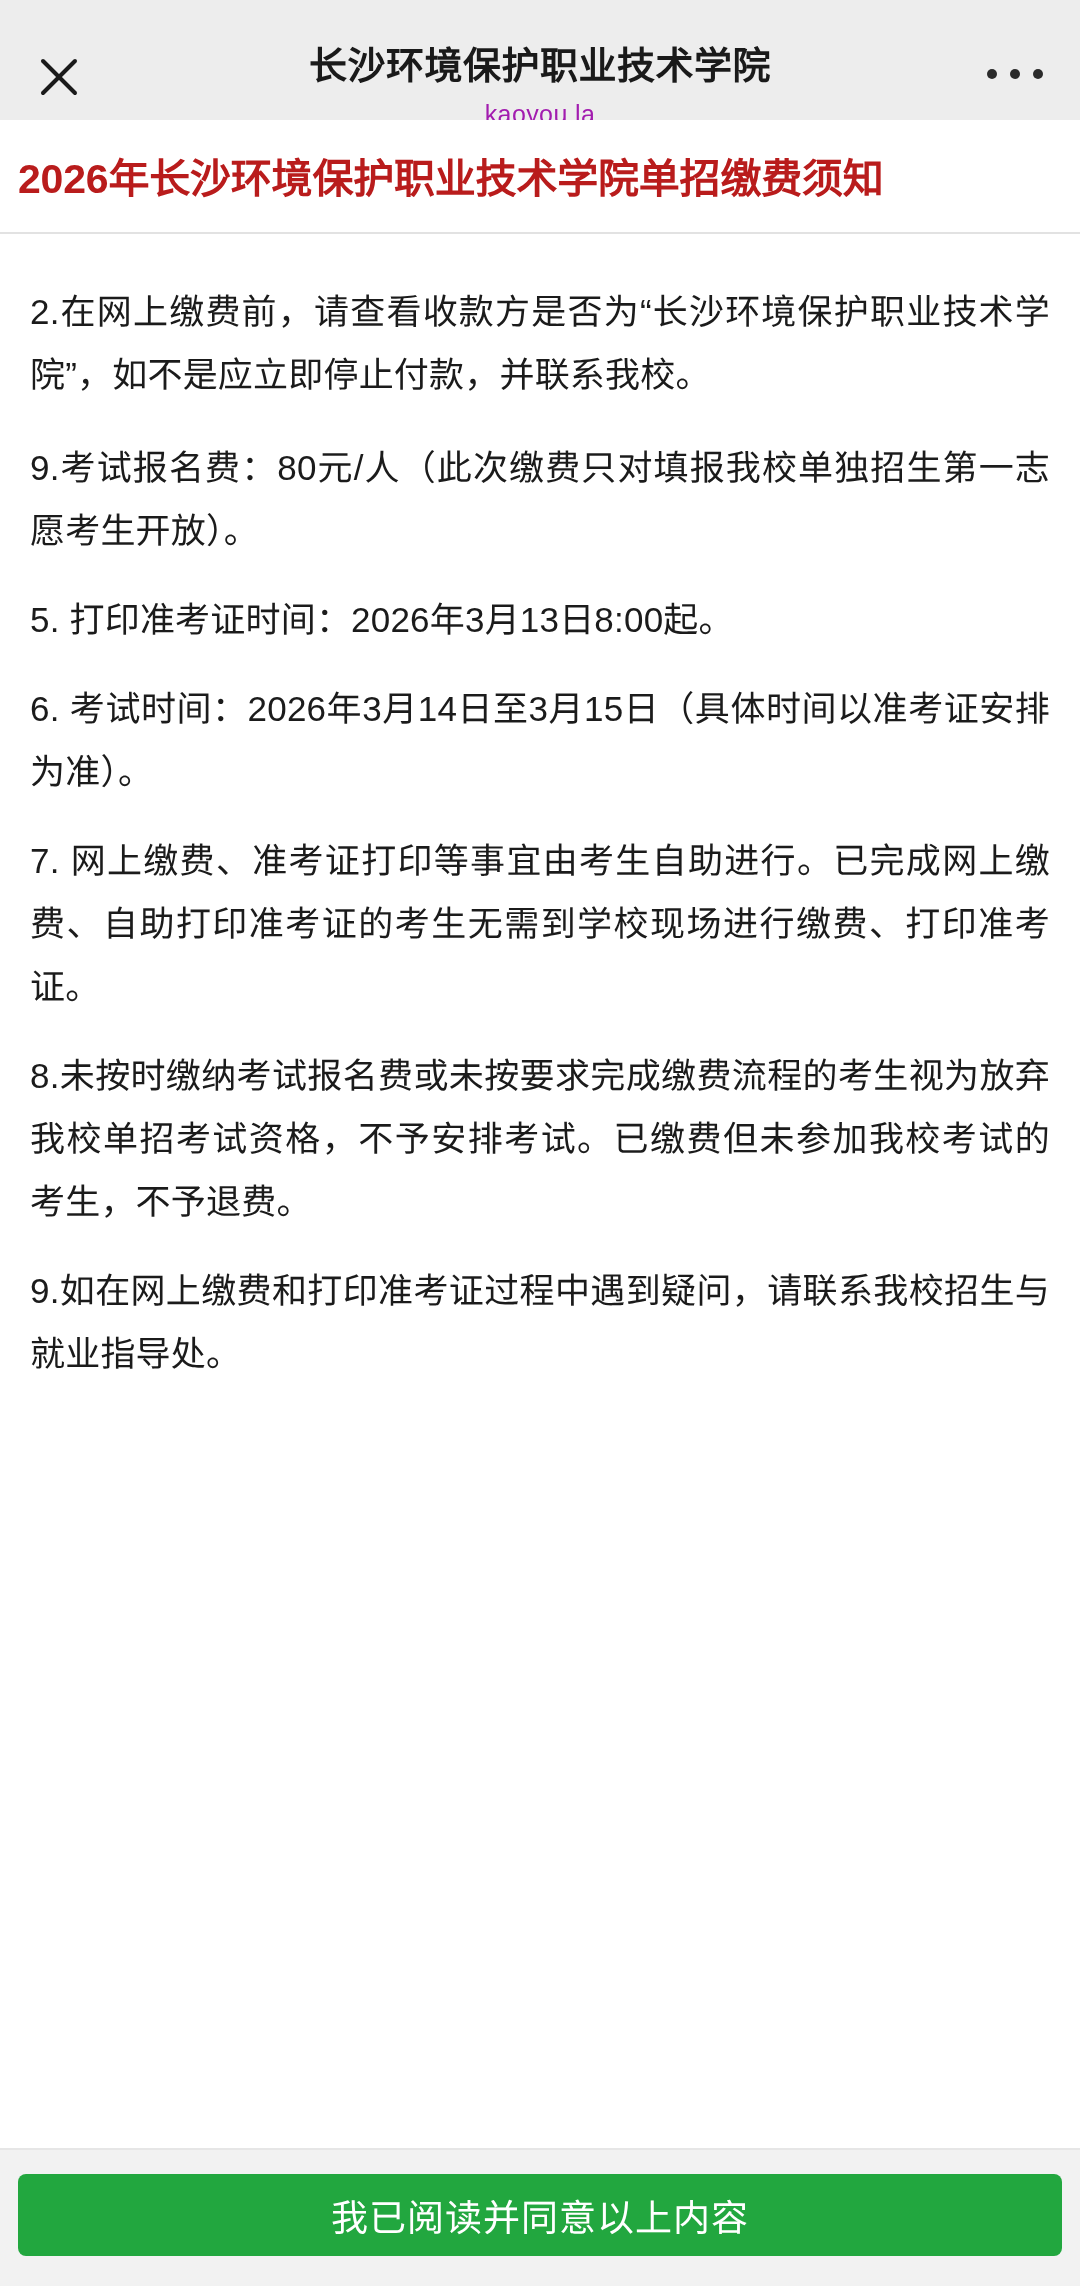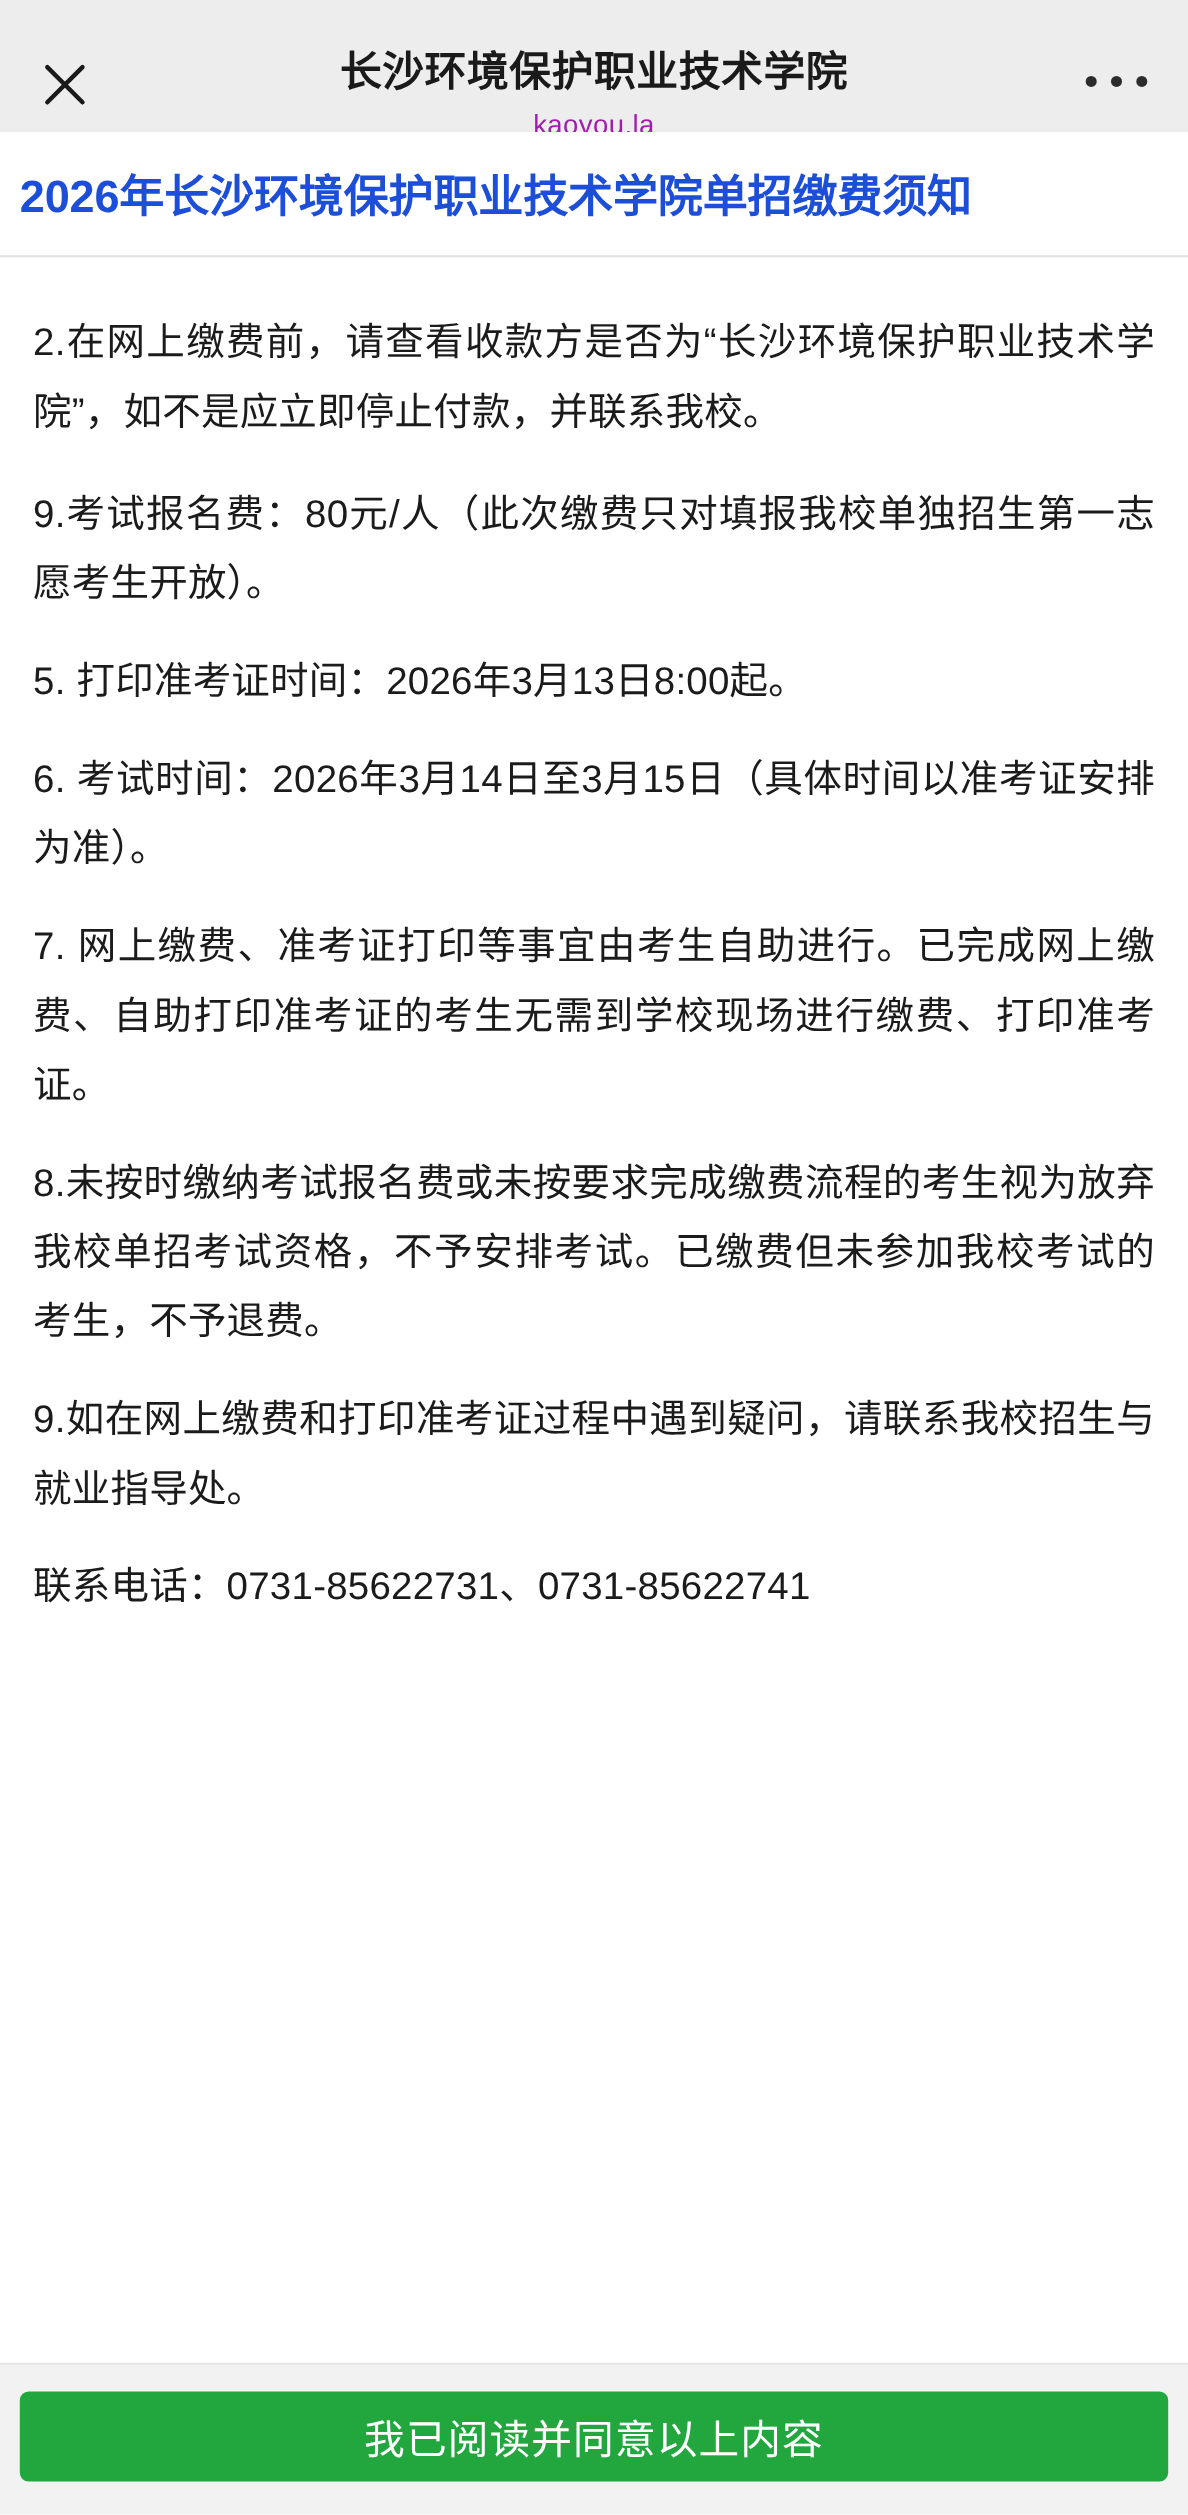--- a/index.html
+++ b/index.html
@@ -83,21 +83,21 @@
   
   .article {
     position: relative;
     width: 100%;
     background: #ffffff;
     padding: 0 0 40px 0;
   }
   .article-title {
     font-size: 41px;
     font-weight: 700;
-    color: #1d4ed8;
+    color: #b91c1c;
     line-height: 62px;
     padding: 28px 14px 22px 18px;
     letter-spacing: -0.2px;
     white-space: nowrap;
   }
   .divider {
     width: 100%;
     height: 2px;
     background: #e2e2e2;
   }
@@ -177,20 +177,19 @@
   <div class="divider"></div>
 
   <div class="body-content">
     <p class="para">2.在网上缴费前，请查看收款方是否为“长沙环境保护职业技术学院”，如不是应立即停止付款，并联系我校。</p>
     <p class="para tight">9.考试报名费：80元/人（此次缴费只对填报我校单独招生第一志愿考生开放）。</p>
     <p class="para tight">5. 打印准考证时间：2026年3月13日8:00起。</p>
     <p class="para tight">6. 考试时间：2026年3月14日至3月15日（具体时间以准考证安排为准）。</p>
     <p class="para tight">7. 网上缴费、准考证打印等事宜由考生自助进行。已完成网上缴费、自助打印准考证的考生无需到学校现场进行缴费、打印准考证。</p>
     <p class="para tight">8.未按时缴纳考试报名费或未按要求完成缴费流程的考生视为放弃我校单招考试资格，不予安排考试。已缴费但未参加我校考试的考生，不予退费。</p>
     <p class="para tight">9.如在网上缴费和打印准考证过程中遇到疑问，请联系我校招生与就业指导处。</p>
-    <p class="para">联系电话：0731-85622731、0731-85622741</p>
   </div>
 </div>
 
 <div class="bottom-zone">
   <div class="bottom-top-line"></div>
   <button class="agree-btn">我已阅读并同意以上内容</button>
 </div>
 
 </body></html>

